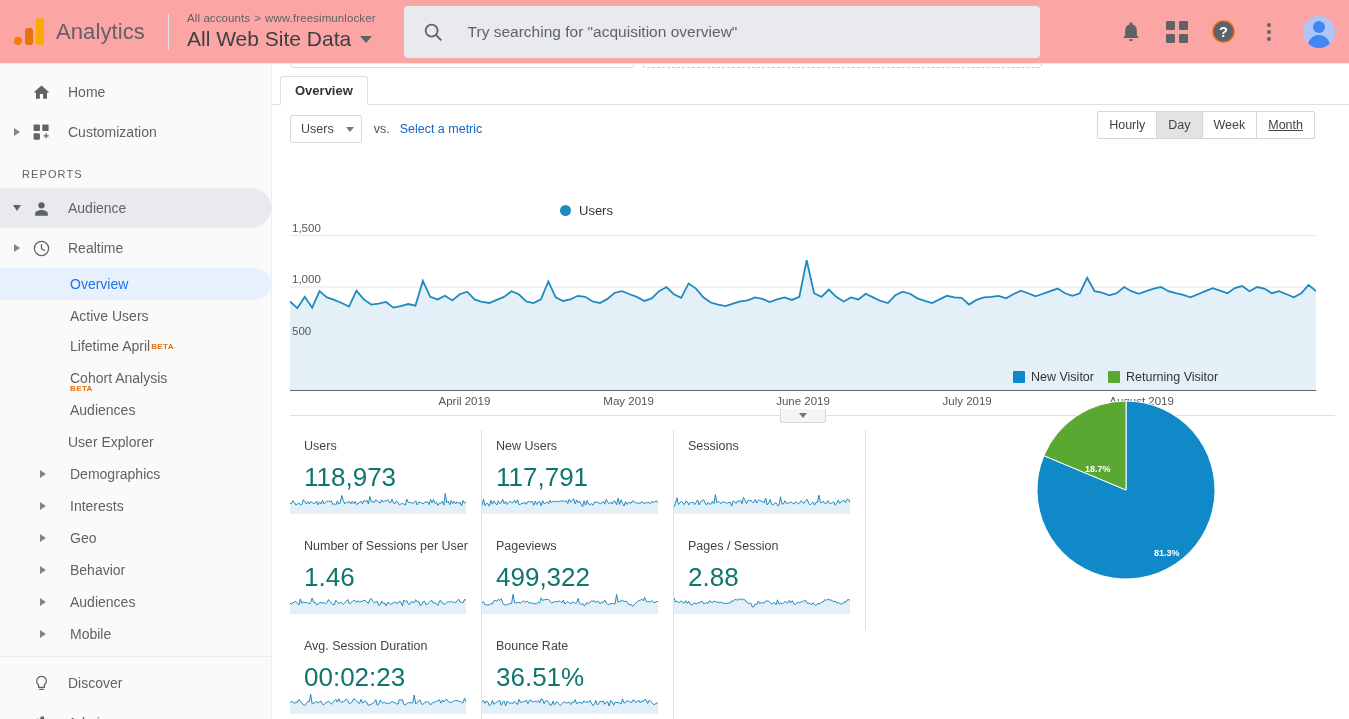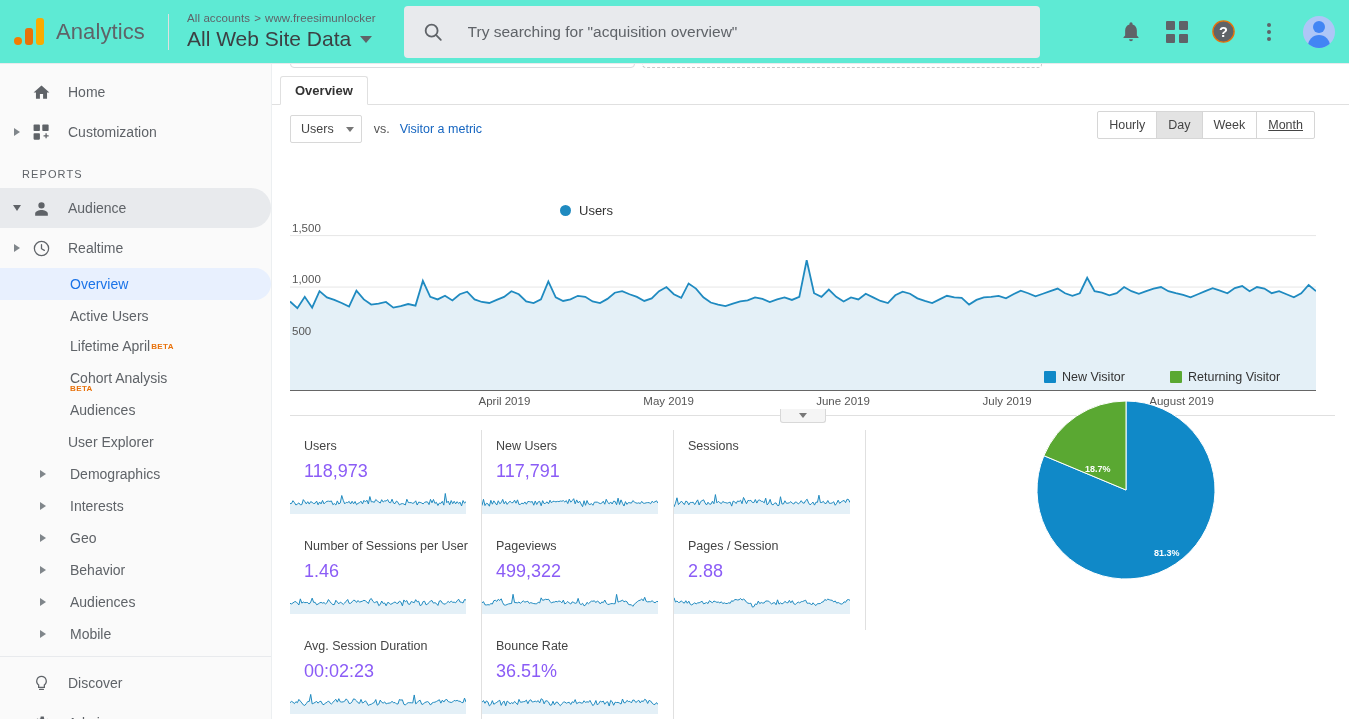--- a/index.html
+++ b/index.html
@@ -9,21 +9,21 @@
     overflow: hidden;
     background: #fff;
     font-family: "Liberation Sans", sans-serif;
     -webkit-font-smoothing: antialiased;
   }
 
   
   .topbar {
     position: absolute; top: 0; left: 0;
     width: 1349px; height: 64px;
-    background: #5eead4;
+    background: #fca5a5;
     display: flex; align-items: center;
     border-bottom: 1px solid #e8eaed;
     z-index: 30;
   }
   .brand { display: flex; align-items: center; padding-left: 14px; width: 168px; }
   .ga-logo { width: 30px; height: 30px; position: relative; margin-right: 12px; }
   .ga-logo .bar-a { position: absolute; left: 0px;  bottom: 2px;  width: 8px; height: 8px;  border-radius: 50%; background: #f57c00; }
   .ga-logo .bar-b { position: absolute; left: 11px; bottom: 2px;  width: 8px; height: 17px; border-radius: 3px; background: #e8710a; }
   .ga-logo .bar-c { position: absolute; left: 22px; bottom: 2px;  width: 8px; height: 27px; border-radius: 3px; background: #f9ab00; }
   .brand-name { font-size: 22px; color: #5f6368; letter-spacing: .1px; }
@@ -149,41 +149,41 @@
   .grain div:last-child { border-right: 0; text-decoration: underline; }
   .grain div.on { background: #e3e3e3; }
 
   .legend-line { position: absolute; left: 288px; top: 98px; display: flex; align-items: center; }
   .legend-line .dot { width: 11px; height: 11px; border-radius: 50%; background: #1f8ac0; margin-right: 8px; }
   .legend-line .txt { font-size: 13px; color: #333; }
 
   .bigchart { position: absolute; left: 18px; top: 110px; width: 1026px; height: 175px; }
   .axis-underline { position: absolute; left: 18px; top: 285px; width: 1026px; height: 1px; background:#666; }
   .xlabels { position: absolute; left: 18px; top: 288px; width: 1026px; height: 16px; }
-  .xlabels span { position: absolute; font-size: 11.5px; color: #555; transform: translateX(-50%); margin-left: 40px; }
+  .xlabels span { position: absolute; font-size: 11.5px; color: #555; transform: translateX(-50%); }
   .chart-sep { position: absolute; left: 18px; top: 310px; width: 1045px; height: 1px; background: #e0e0e0; }
   .collapse-handle {
     position: absolute; left: 508px; top: 304px; width: 46px; height: 14px;
     border: 1px solid #d8d8d8; border-top: 0; background: #f5f5f5; border-radius: 0 0 3px 3px;
     display: flex; align-items: center; justify-content: center; cursor: pointer;
   }
   .collapse-handle .tri { width:0;height:0;border-left:4px solid transparent;border-right:4px solid transparent;border-top:5px solid #777; }
 
   
   .cards { position: absolute; left: 18px; top: 325px; width: 600px; }
   .cardrow { display: flex; }
   .card { width: 192px; height: 100px; position: relative; padding: 8px 14px 0 14px; }
   .card.bordered { border-right: 1px solid #e0e0e0; }
   .card .ctitle { font-size: 12.5px; color: #444; line-height: 16px; white-space: nowrap; }
-  .card .cval { font-size: 18px; color: #8b5cf6; line-height: 34px; font-weight: normal; margin-top: 0; }
+  .card .cval { font-size: 26px; color: #0f766e; line-height: 34px; font-weight: normal; margin-top: 6px; }
   .card .spark { position: absolute; left: 0px; bottom: 16px; width: 176px; height: 28px; }
 
   
   .pielegend { position: absolute; left: 1013px; top: 370px; display: flex; align-items: center; gap: 14px; }
-  .pielegend .item { display: flex; align-items: center; font-size: 12.5px; color: #333; margin-left: 31px; }
+  .pielegend .item { display: flex; align-items: center; font-size: 12.5px; color: #333; }
   .pielegend .sw { width: 12px; height: 12px; margin-right: 6px; border-radius: 1px; }
   .pie { position: absolute; left: 1036px; top: 400px; width: 180px; height: 180px; }
   .pie .lab { position: absolute; font-size: 9px; color: #fff; font-weight: bold; }
 </style>
 </head>
 <body>
 
 <div class="topbar">
   <div class="brand">
     <div class="ga-logo">
@@ -395,21 +395,21 @@
   </div>
 
   <div class="panel">
 
     <div class="metricbar">
       <div class="mselect">
         <span>Users</span>
         <span class="caret"></span>
       </div>
       <span class="vs-lbl">vs.</span>
-      <span class="sel-metric">Visitor a metric</span>
+      <span class="sel-metric">Select a metric</span>
     </div>
 
     <div class="grain">
       <div>Hourly</div>
       <div class="on">Day</div>
       <div>Week</div>
       <div>Month</div>
     </div>
 
     <div class="legend-line">

